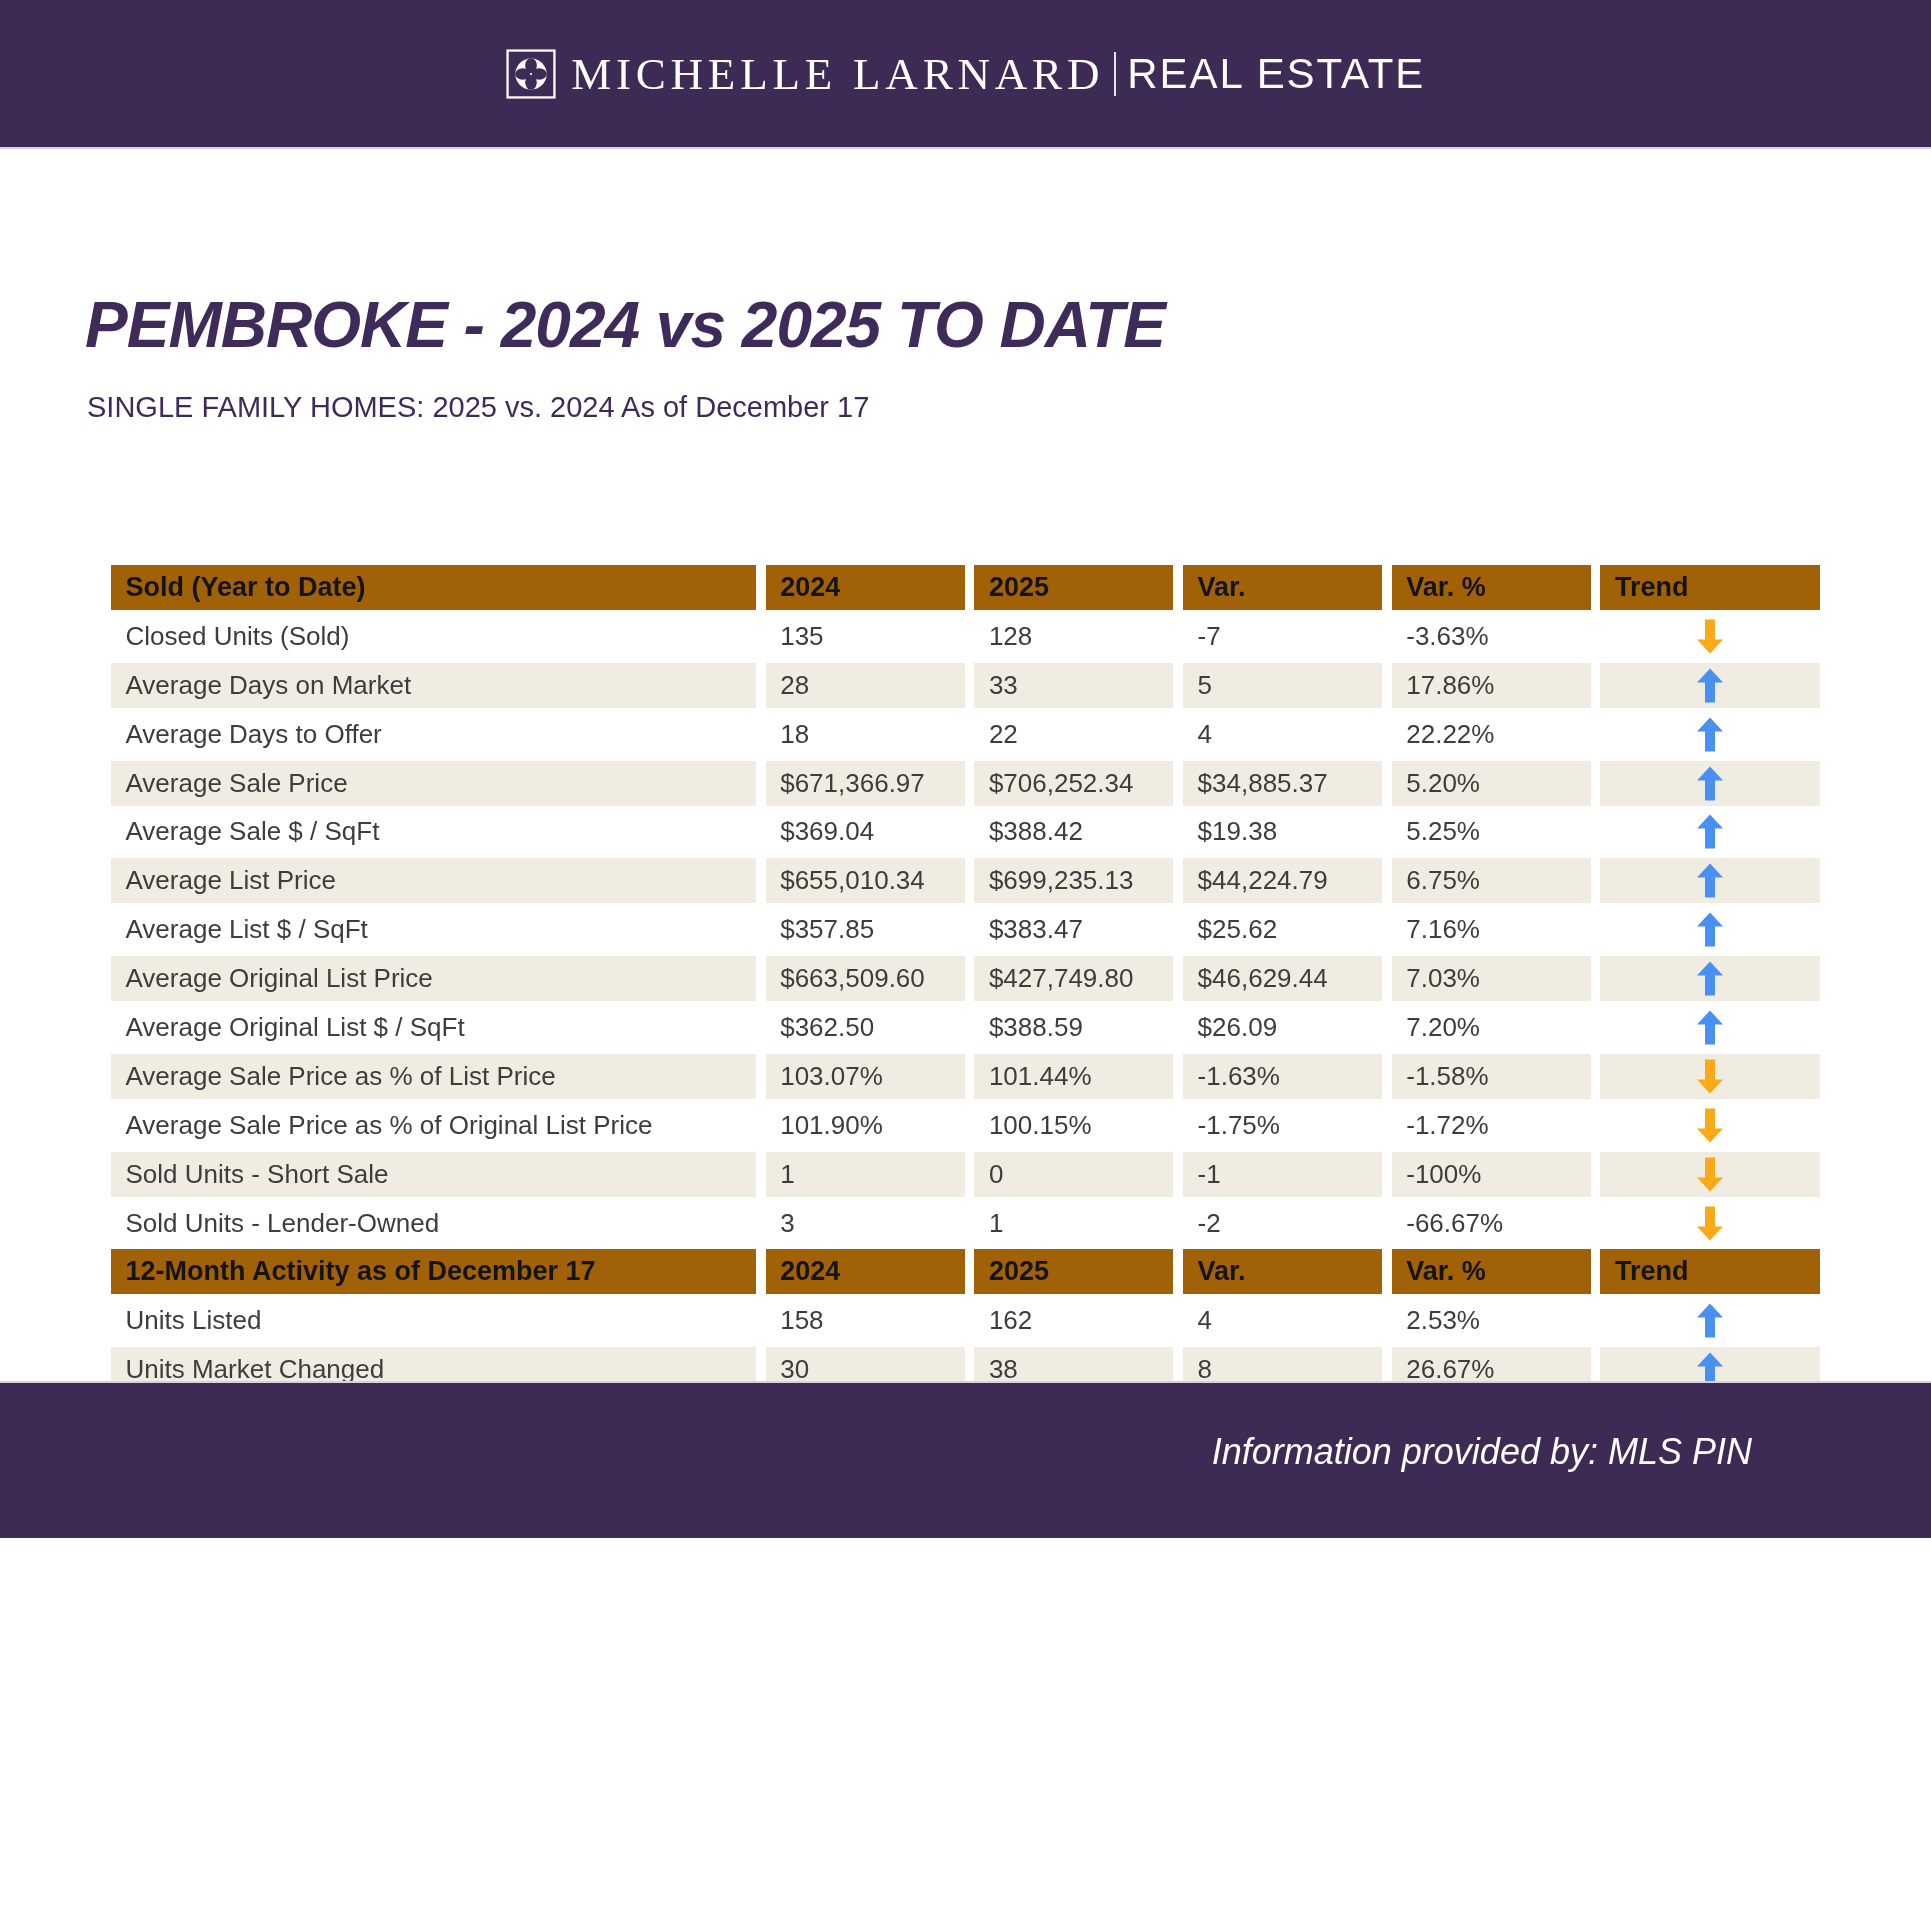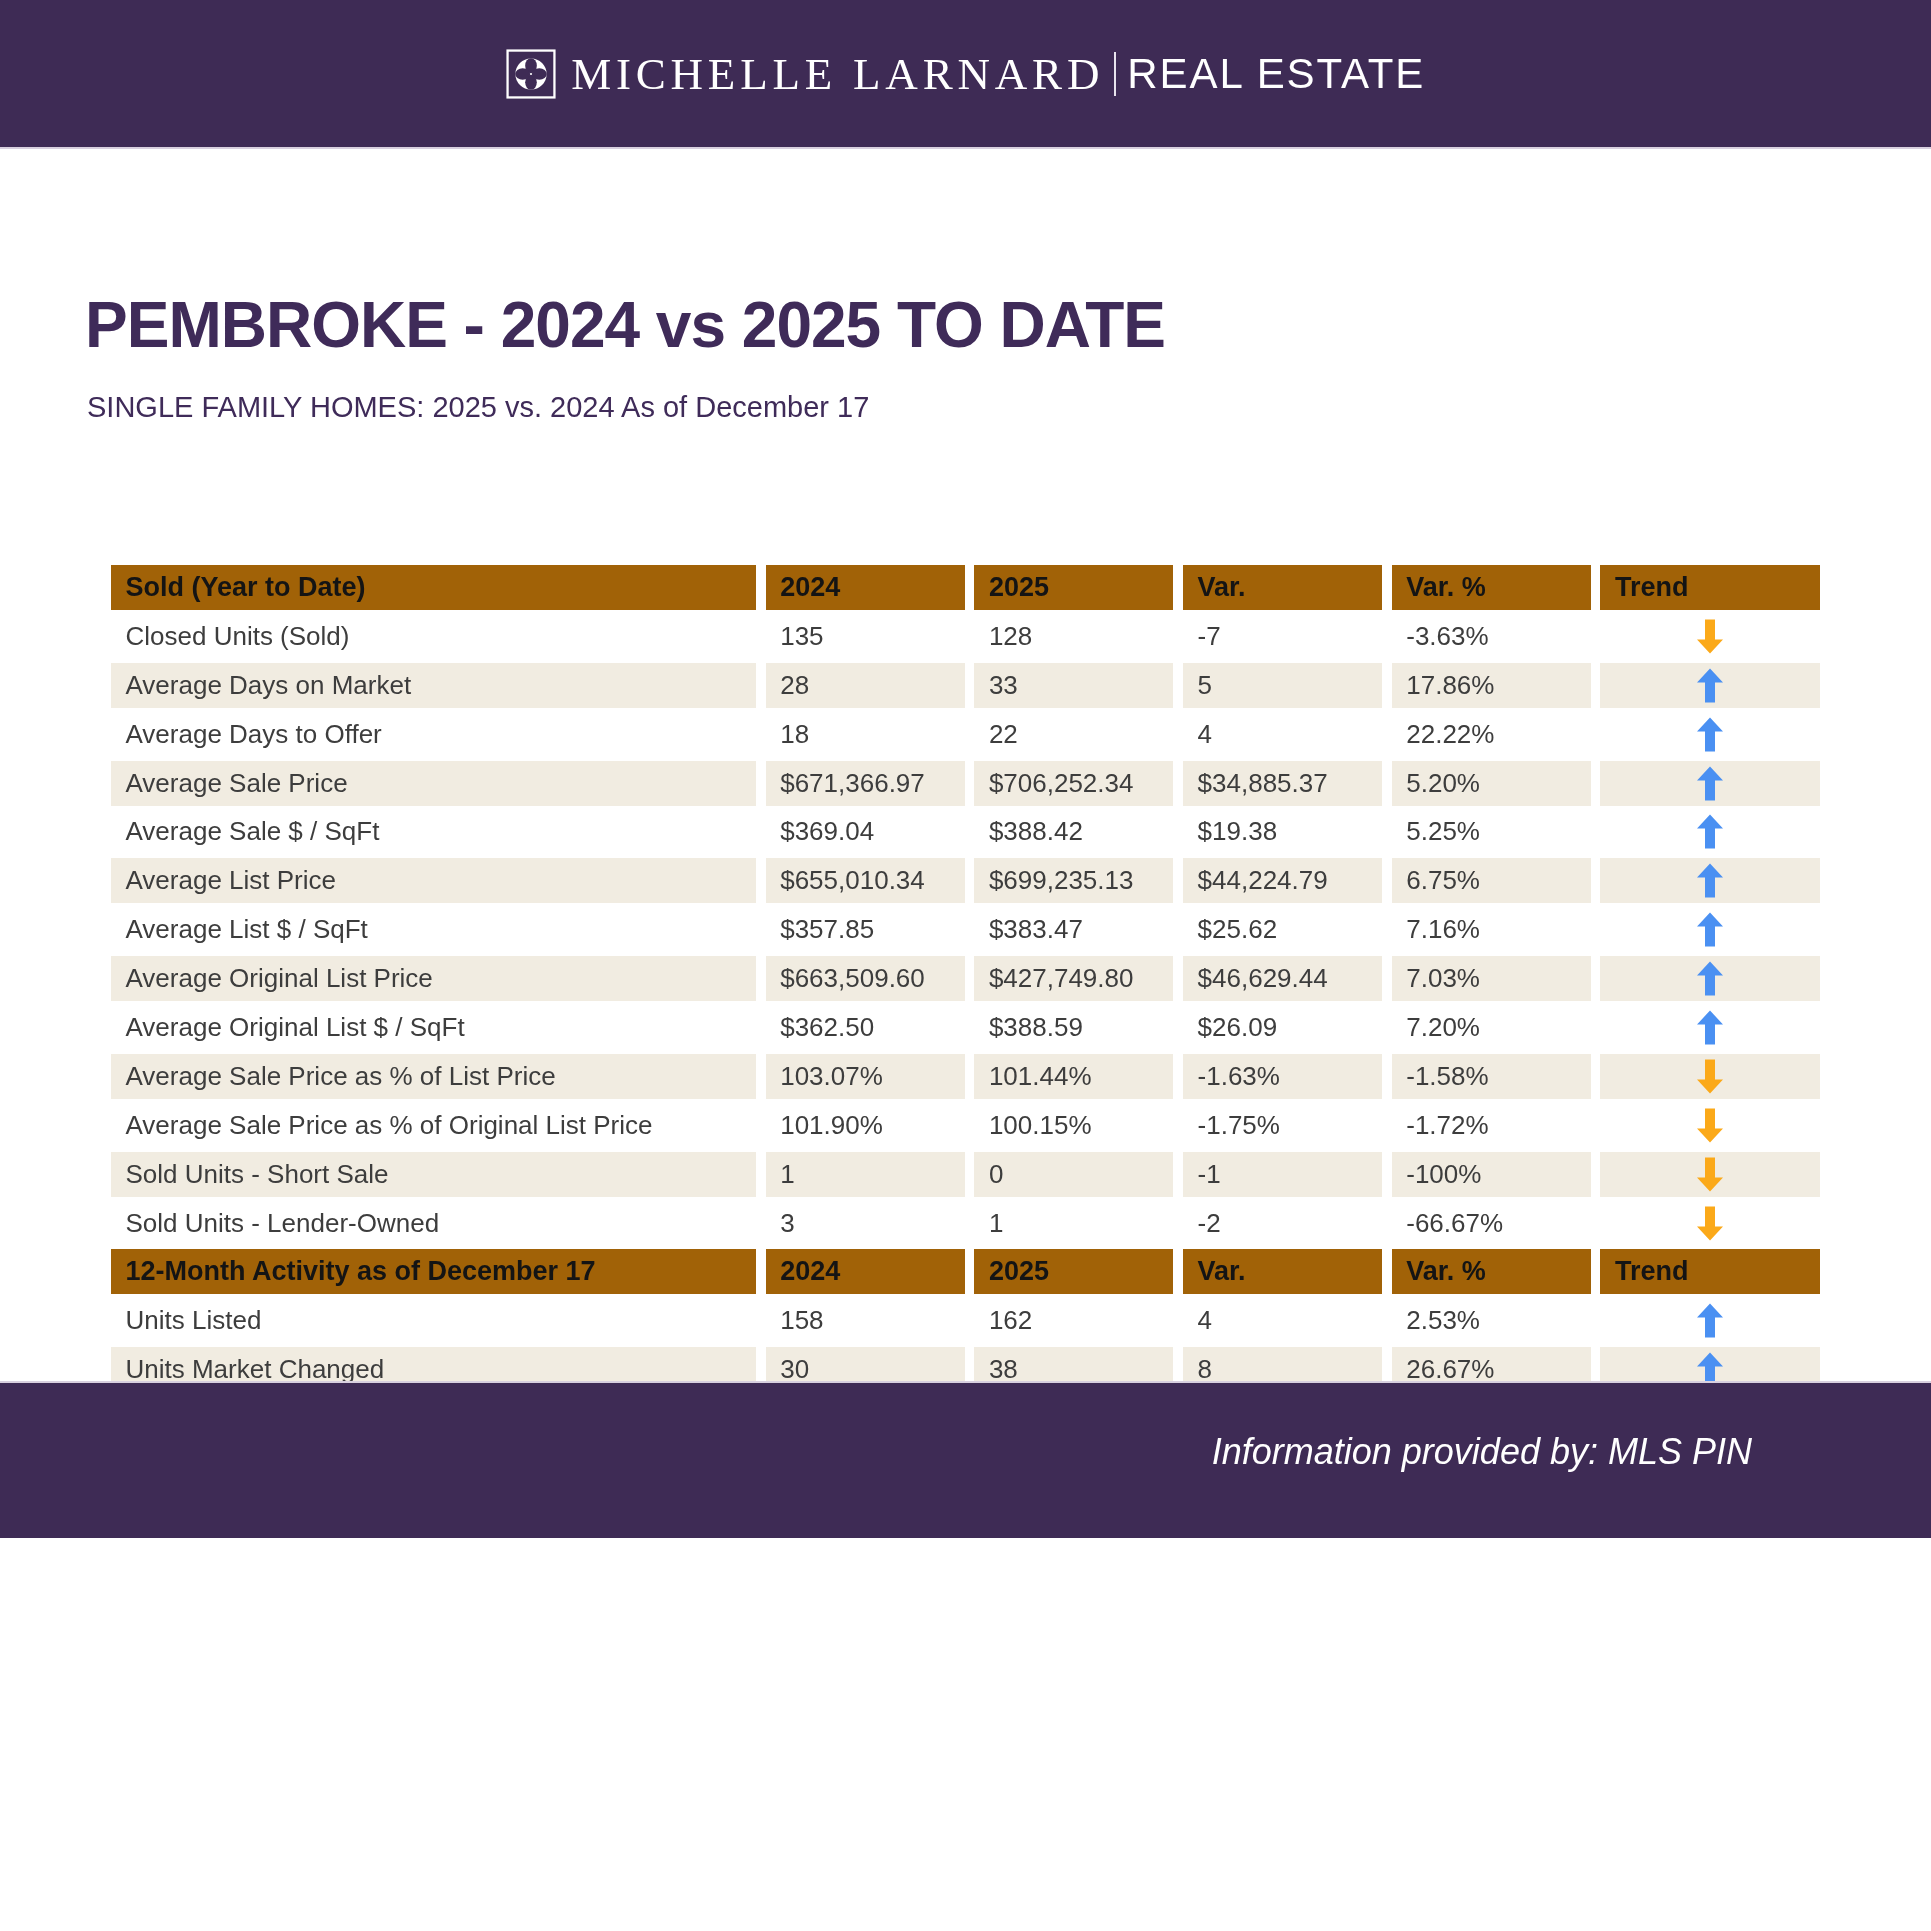--- a/index.html
+++ b/index.html
@@ -17,21 +17,21 @@
   .logo-serif {
     font-family:"Liberation Serif", serif; font-size:45px; letter-spacing:4.8px;
     color:#ffffff; white-space:nowrap;
   }
   .logo-divider { width:1.9px; height:44px; background:#e8e4ee; margin:0 11.6px 0 9.7px; }
   .logo-sans { font-size:42px; letter-spacing:1.9px; color:#ffffff; white-space:nowrap; }
 
   
   .title {
     margin:139px 0 0 85px; font-size:64px; font-weight:bold; color:#3F2B59;
-    letter-spacing:-1px; white-space:nowrap;
+    letter-spacing:-1px; white-space:nowrap;font-style:italic;
   }
   .subtitle { margin:29px 0 0 87px; font-size:29px; color:#3F2B59; }
 
   
   .report-table { width:1709px; margin:141px 0 0 111px; }
   .trow { display:flex; gap:9.7px; margin-bottom:3.9px; }
   .cell {
     height:45px; line-height:45px; padding-left:14.5px; font-size:26px;
     color:#3D3D3D; white-space:nowrap; overflow:hidden;
   }

